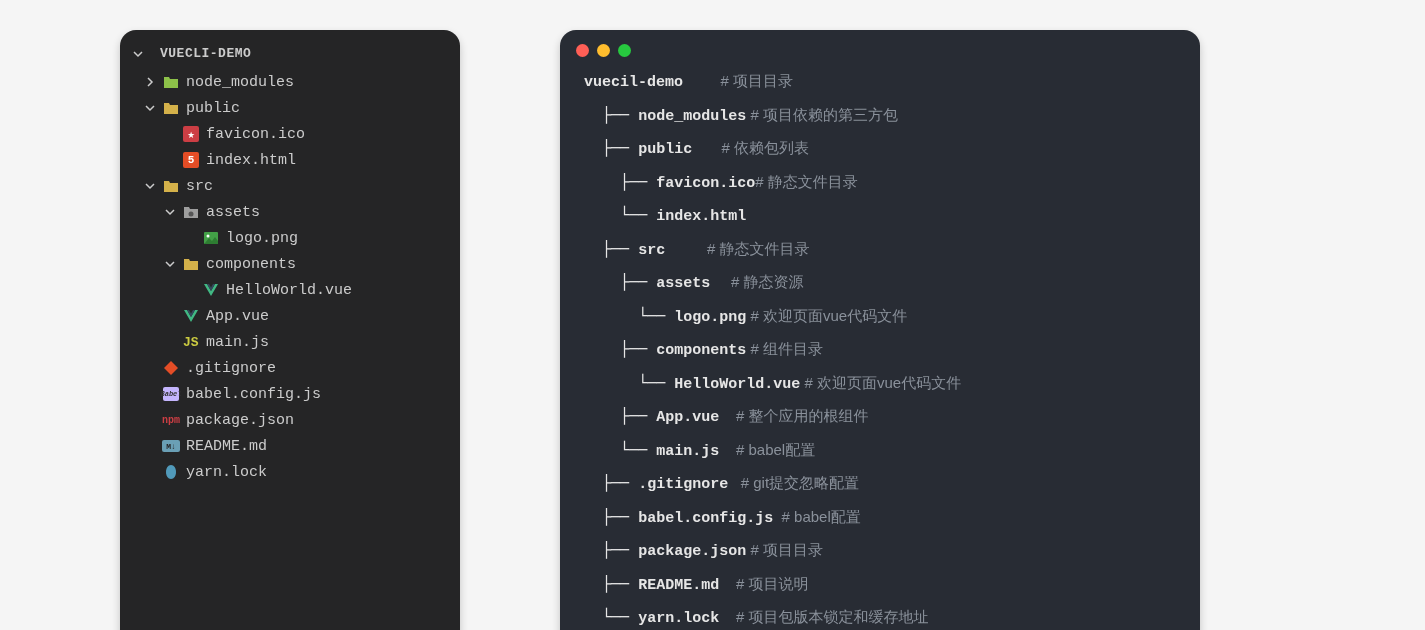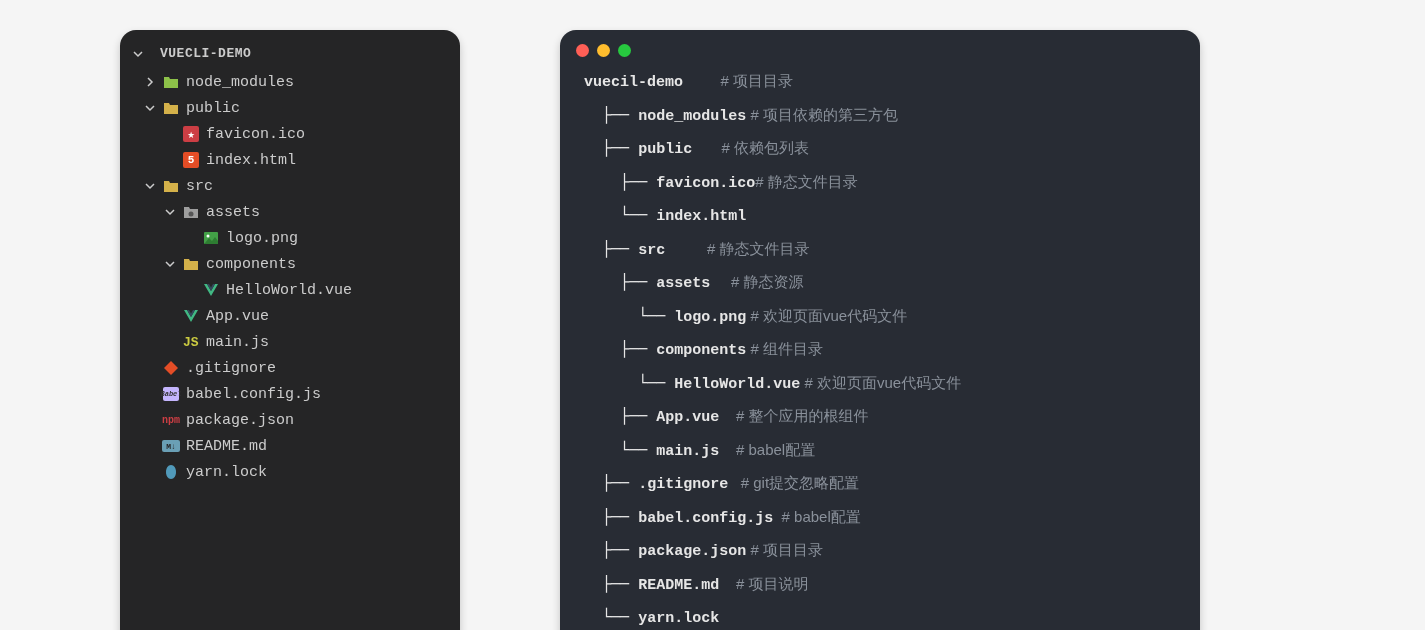--- a/index.html
+++ b/index.html
@@ -376,15 +376,16 @@
       <div class="term-line">
         <span class="branch">  ├── </span>
         <span class="term-name">README.md</span>
         <span class="term-comment">    </span>
         <span class="term-comment"># 项目说明</span>
       </div>
       <div class="term-line">
         <span class="branch">  └── </span>
         <span class="term-name">yarn.lock</span>
         <span class="term-comment">    </span>
+        <span class="term-comment"># 项目包版本锁定和缓存地址</span>
       </div>
     </div>
 </div>
 
 </body></html>

